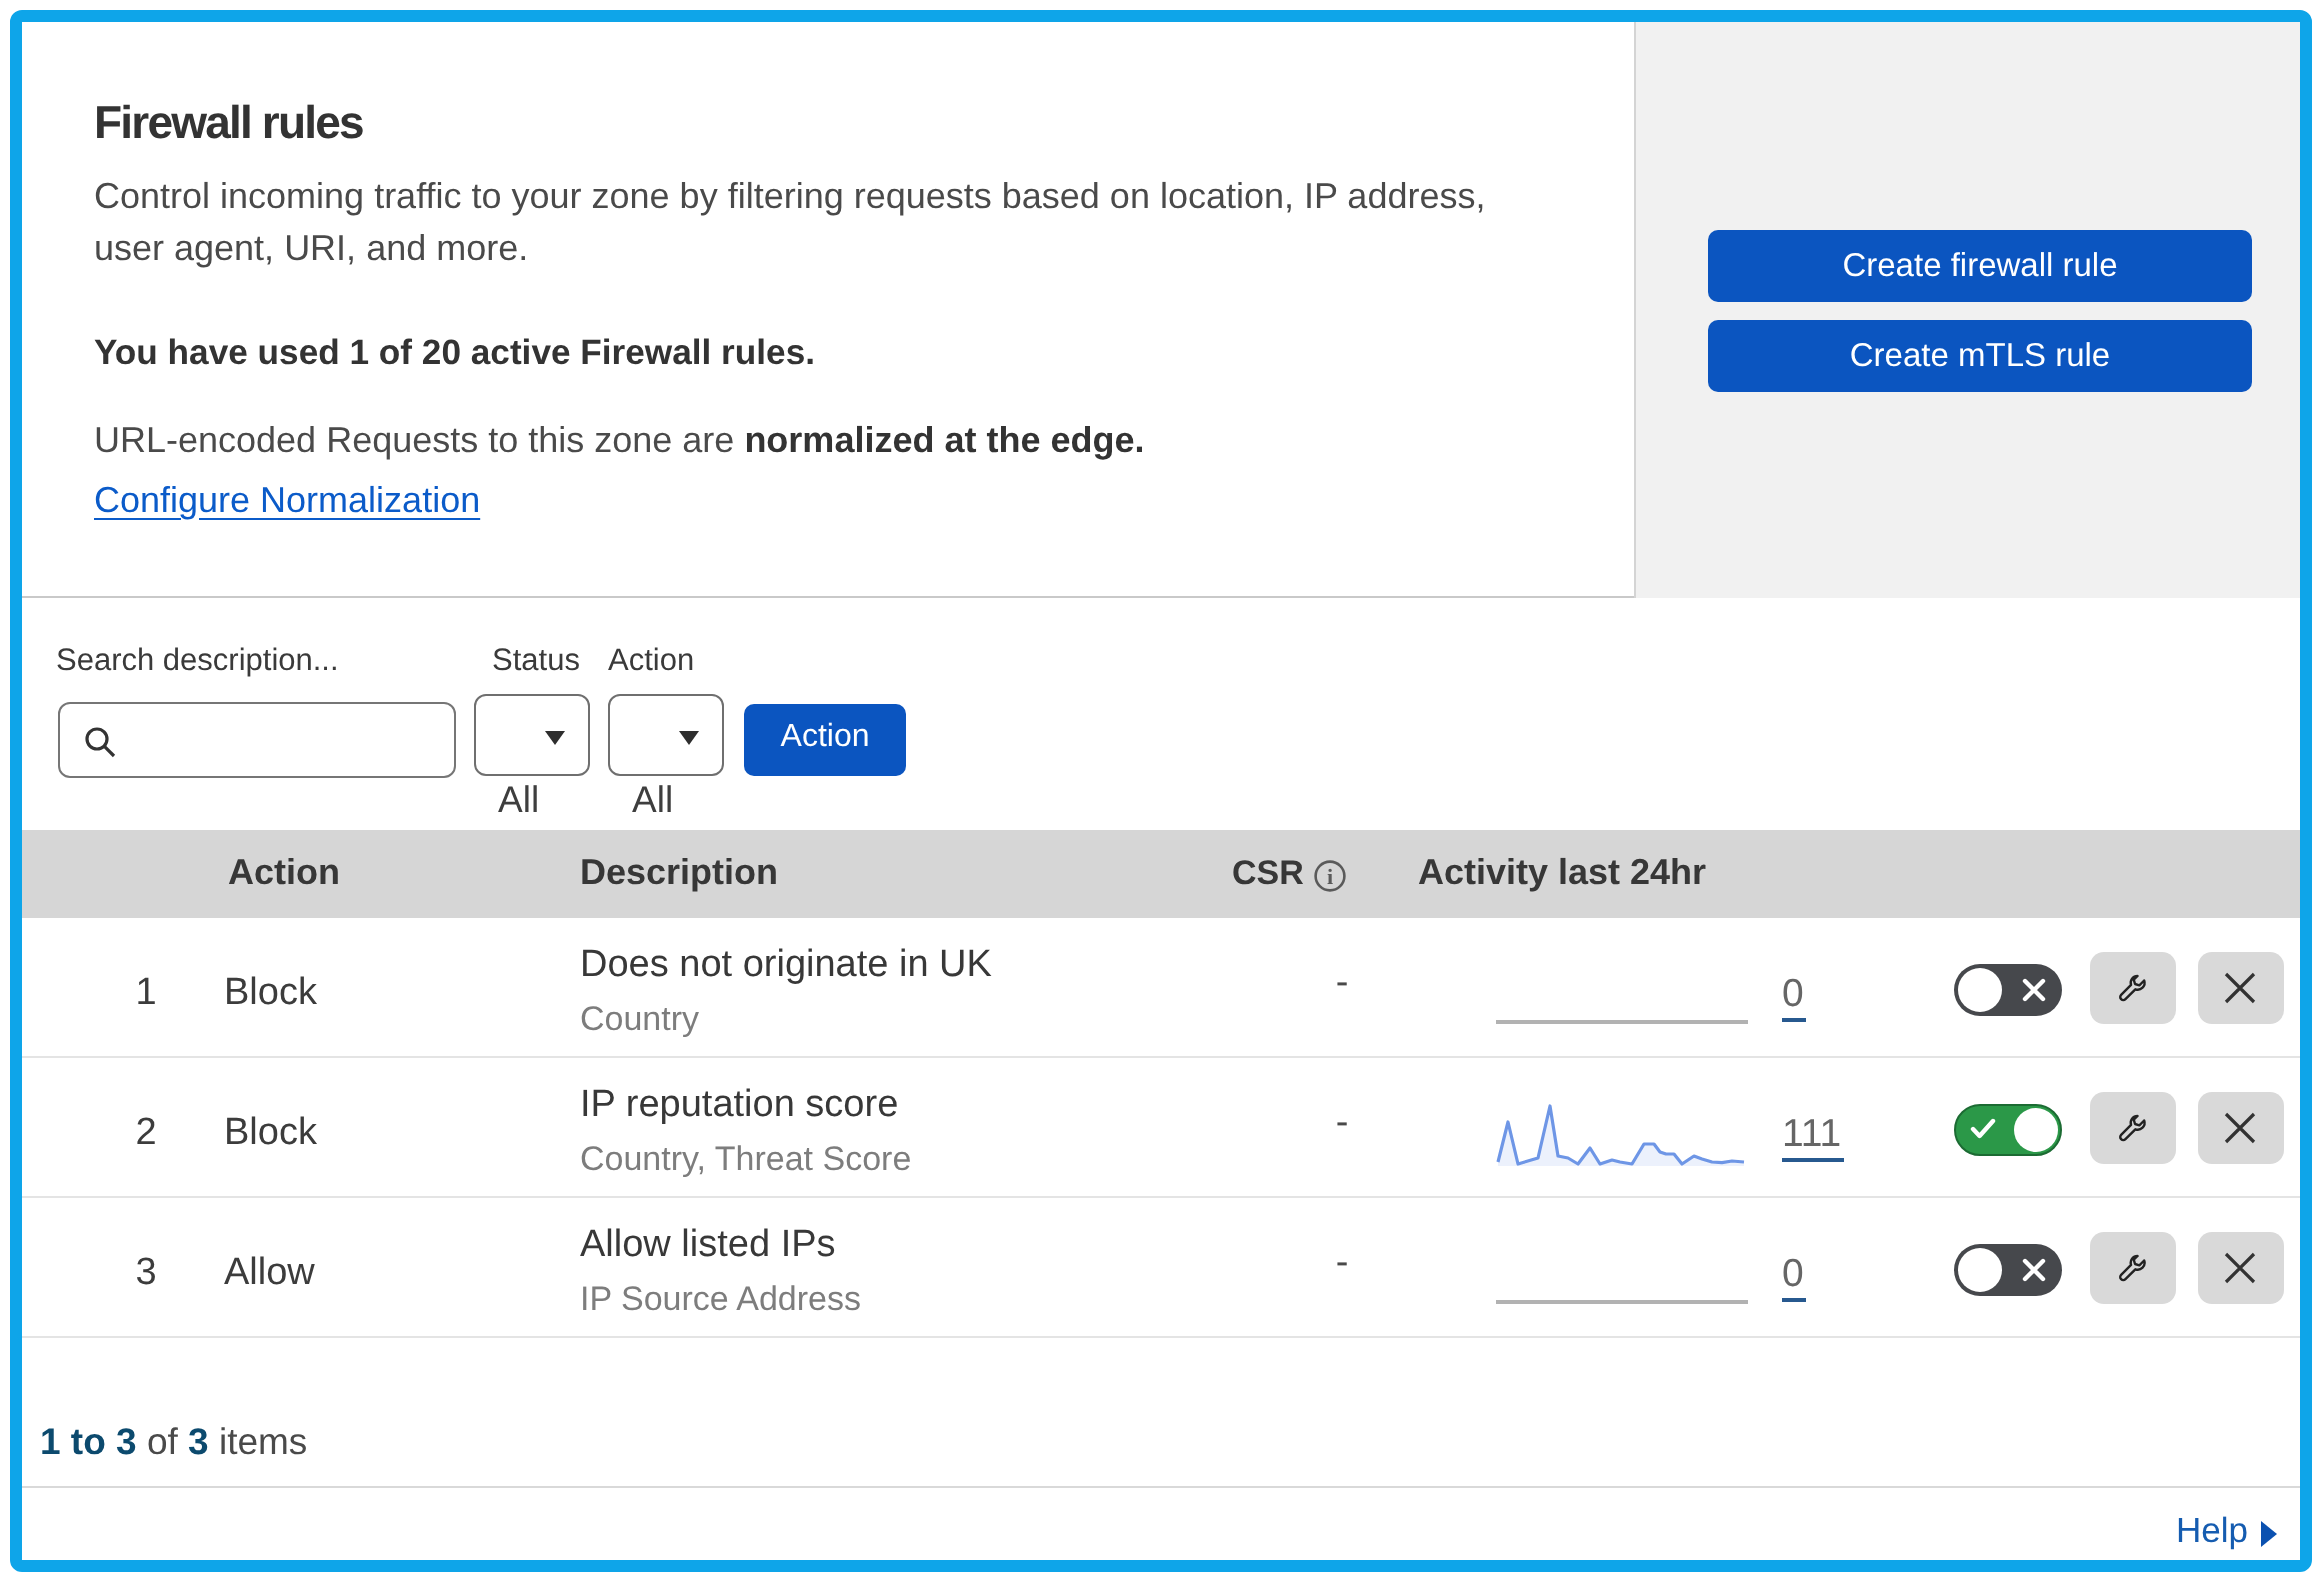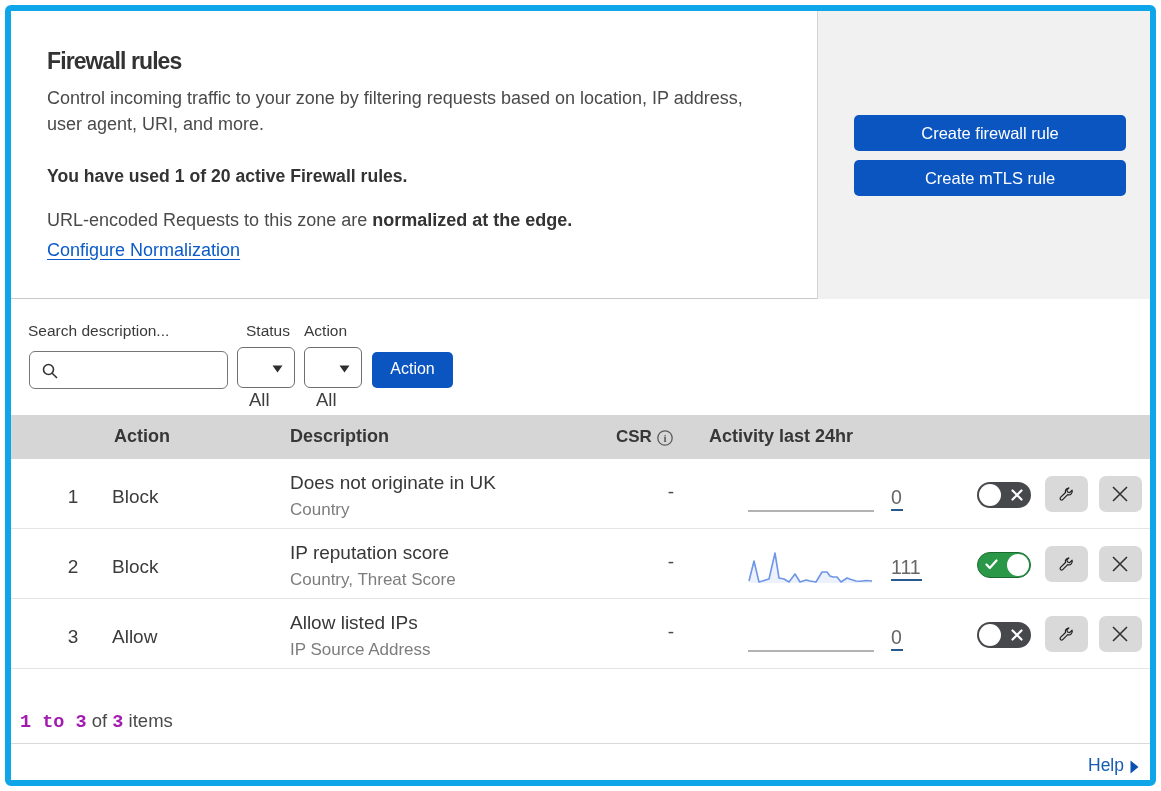--- a/index.html
+++ b/index.html
@@ -43,21 +43,21 @@
 .toggle { position:absolute; left:966px; top:23px; width:54px; height:26px; border-radius:13px; }
 .toggle.off { background:#46484c; }
 .toggle.on { background:#2b9848; border:1.5px solid #1c6b33; }
 .knob { position:absolute; top:2px; width:22px; height:22px; border-radius:50%; background:#fff; }
 .gbtn { position:absolute; top:17px; width:43px; height:36px; background:#d9d9d9; border-radius:7px; }
 .wrenchbtn { left:1034px; }
 .xbtn { left:1088px; }
 
 
 .items { position:absolute; left:9px; top:699px; font-size:18.5px; color:#4a4a4a; }
-.items b { color:#a21caf;font-family:Liberation Mono, monospace; }
+.items b { color:#0c4a6e; }
 .footline { position:absolute; left:0; top:732px; width:1149px; height:1px; background:#d9d9d9; }
 .help { position:absolute; left:1077px; top:744px; font-size:17.5px; color:#155cb0; }
 </style>
 </head>
 <body>
 <div class="card">
   <div class="topsec"></div>
   <div class="sidepanel"></div>
   <div class="h1">Firewall rules</div>
   <div class="p1">Control incoming traffic to your zone by filtering requests based on location, IP address,<br>user agent, URI, and more.</div>

